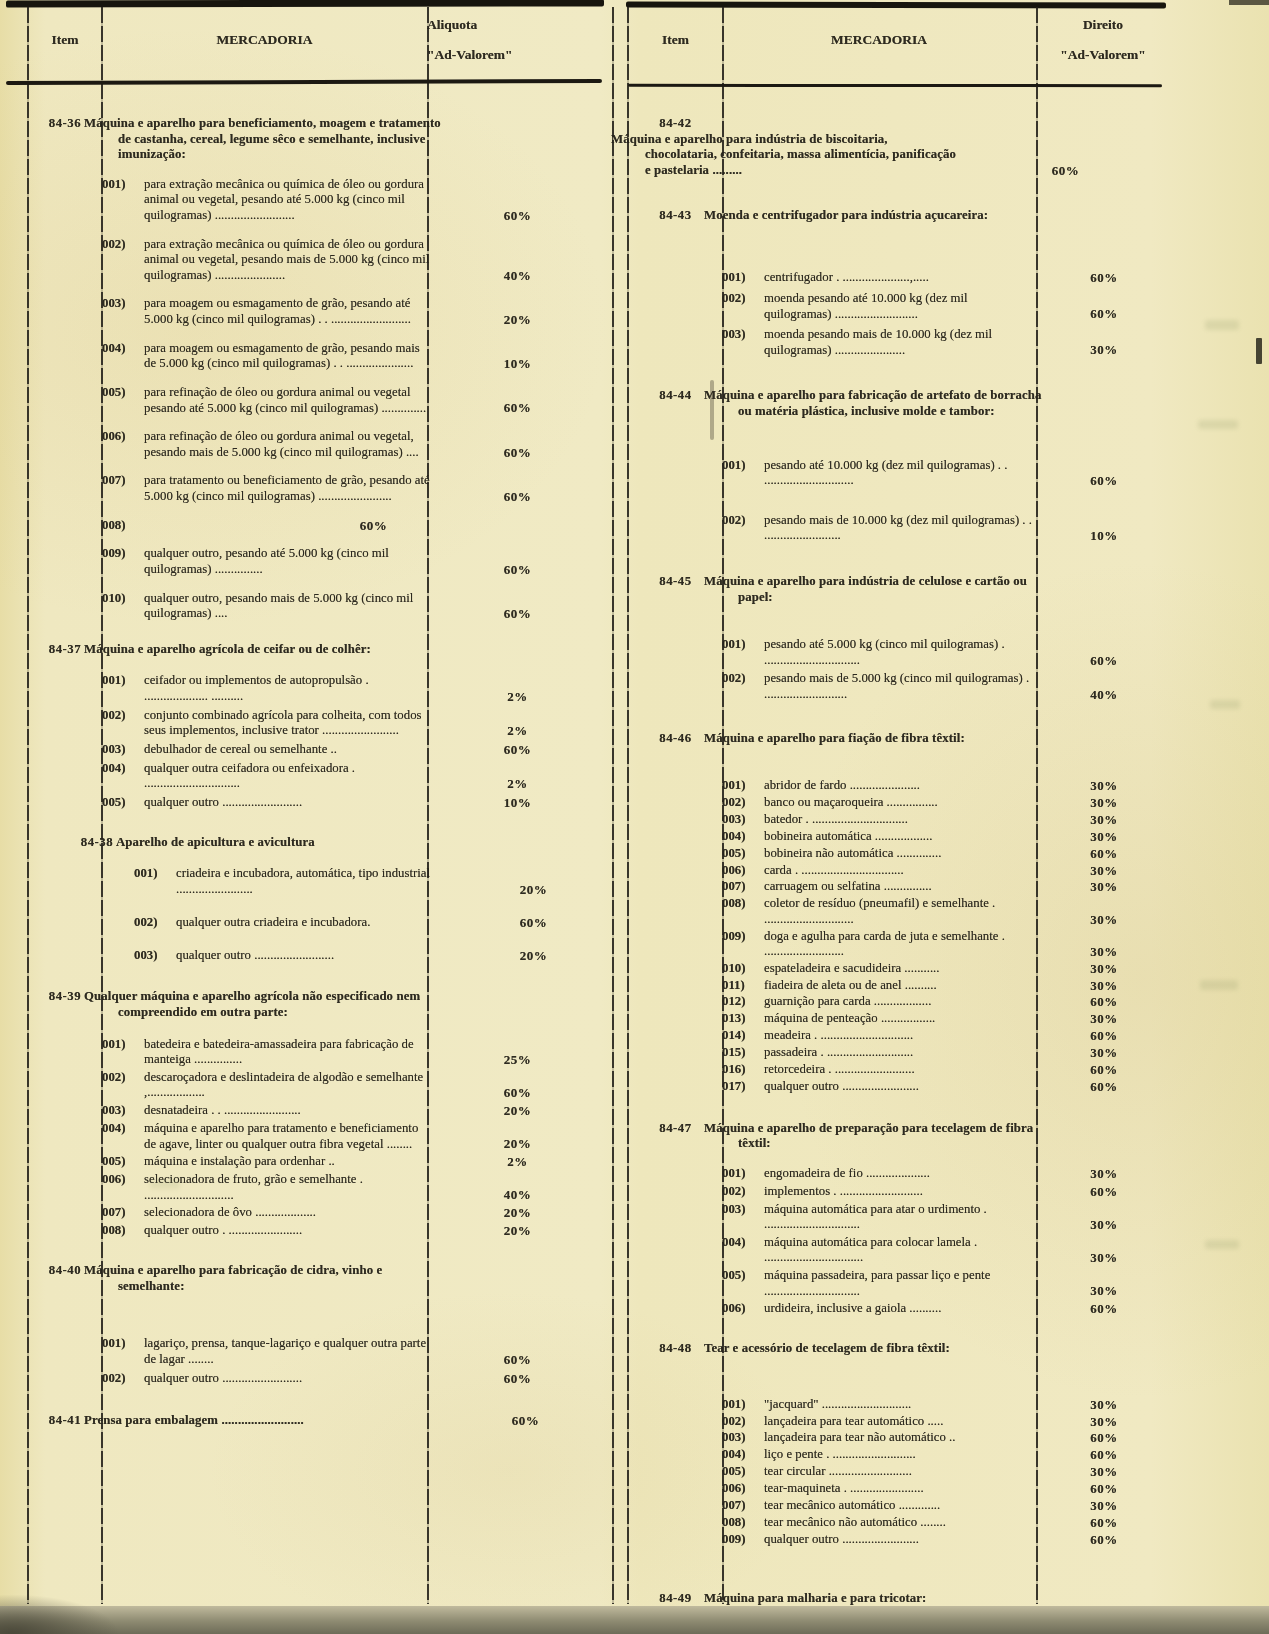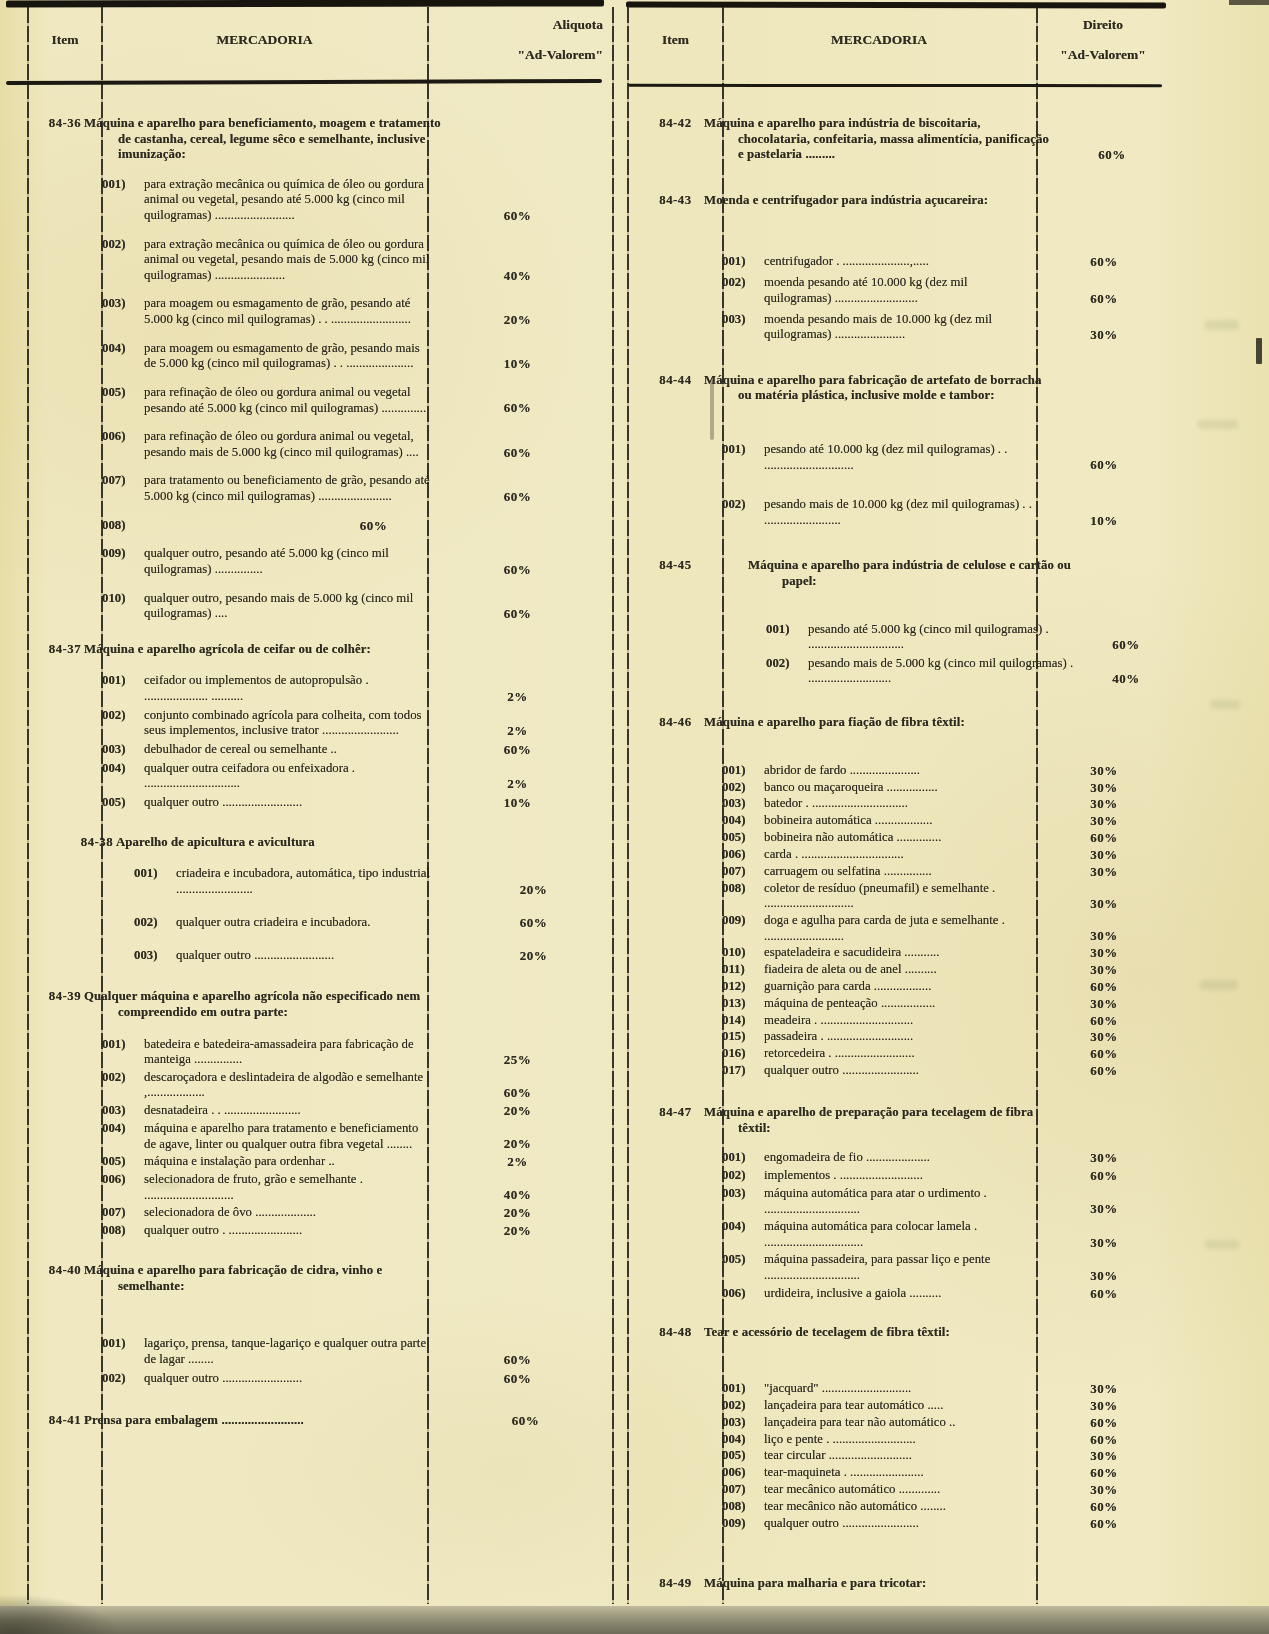--- a/index.html
+++ b/index.html
@@ -37,21 +37,21 @@
   .hrule{position:absolute;height:4px;background:#1c1912;border-radius:2px;}
   .hrule-left{left:6px;top:80px;width:596px;transform:rotate(-.2deg);}
   .hrule-right{left:628px;top:84px;width:534px;height:3px;transform:rotate(.05deg);}
   
   .ttable{position:absolute;top:0;}
   .t0{left:28px;width:575px;}
   .t1{left:629px;width:541px;}
   .thead{display:flex;height:80px;align-items:center;font-weight:bold;font-size:13.5px;}
   .t0 .thead .th-item{width:74px;text-align:center;}
   .t0 .thead .th-merc{width:325px;text-align:center;}
-  .t0 .thead .th-rate{flex:1;text-align:right;}
+  .t0 .thead .th-rate{flex:1;text-align:left;}
   .t1 .thead .th-item{width:93px;text-align:center;}
   .t1 .thead .th-merc{width:314px;text-align:center;}
   .t1 .thead .th-rate{flex:1;text-align:center;}
   .th-rate .r1{margin-bottom:14px;}
   .tbody{margin-top:36px;}
   .entry{display:flex;}
   .cell-item{flex:none;text-align:center;font-weight:bold;letter-spacing:.5px;}
   .t0 .cell-item{width:74px;}
   .t1 .cell-item{width:93px;}
   .cell-body{flex:1;min-width:0;}
@@ -304,21 +304,21 @@
   <section class="ttable t1">
     <header class="thead">
       <div class="th-item">Item</div>
       <div class="th-merc">MERCADORIA</div>
       <div class="th-rate">
         <div class="r1">Direito</div>
         <div class="r2">"Ad-Valorem"</div>
       </div>
     </header>
     <div class="tbody">
-        <div class="entry" style="margin-bottom: 30px;">
+        <div class="entry" style="margin-bottom: 30px; flex-direction: column;">
           <div class="cell-item">84-42</div>
           <div class="cell-body">
             <div class="mainline">
               <div class="desc">Máquina e aparelho para indústria de biscoitaria, chocolataria, confeitaria, massa alimentícia, panificação e pastelaria .........</div>
               <div class="rate">60%</div>
             </div>
           </div>
         </div>
         <div class="entry" style="margin-bottom: 30px;">
           <div class="cell-item">84-43</div>
@@ -360,21 +360,21 @@
                 <div class="rate">60%</div>
               </div>
               <div class="sub">
                 <div class="code">002)</div>
                 <div class="stext">pesando mais de 10.000 kg (dez mil quilogramas) . . ........................</div>
                 <div class="rate">10%</div>
               </div>
             </div>
           </div>
         </div>
-        <div class="entry" style="margin-bottom: 28px; gap: 44px;">
+        <div class="entry" style="margin-bottom: 28px;">
           <div class="cell-item">84-45</div>
           <div class="cell-body">
             <div class="mainline">
               <div class="desc">Máquina e aparelho para indústria de celulose e cartão ou papel:</div>
               <div class="rate"></div>
             </div>
             <div class="subs" style="margin-top: 32px;">
               <div class="sub" style="margin-bottom: 3px;">
                 <div class="code">001)</div>
                 <div class="stext">pesando até 5.000 kg (cinco mil quilogramas) . ..............................</div>

